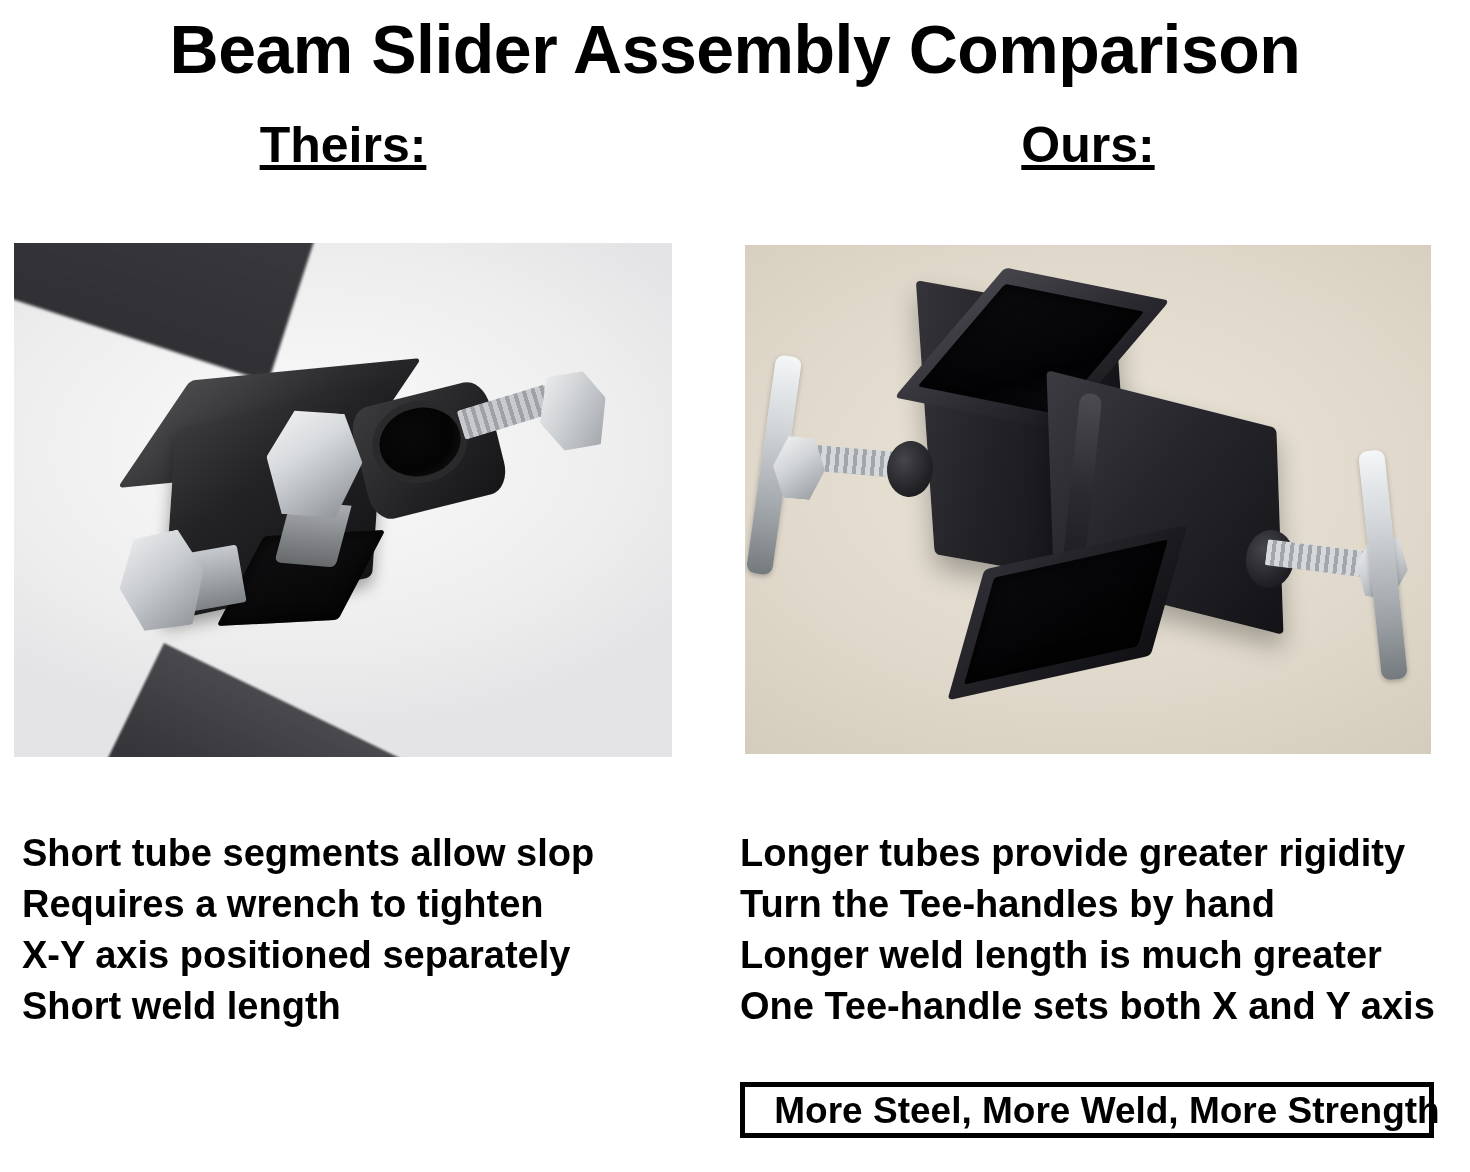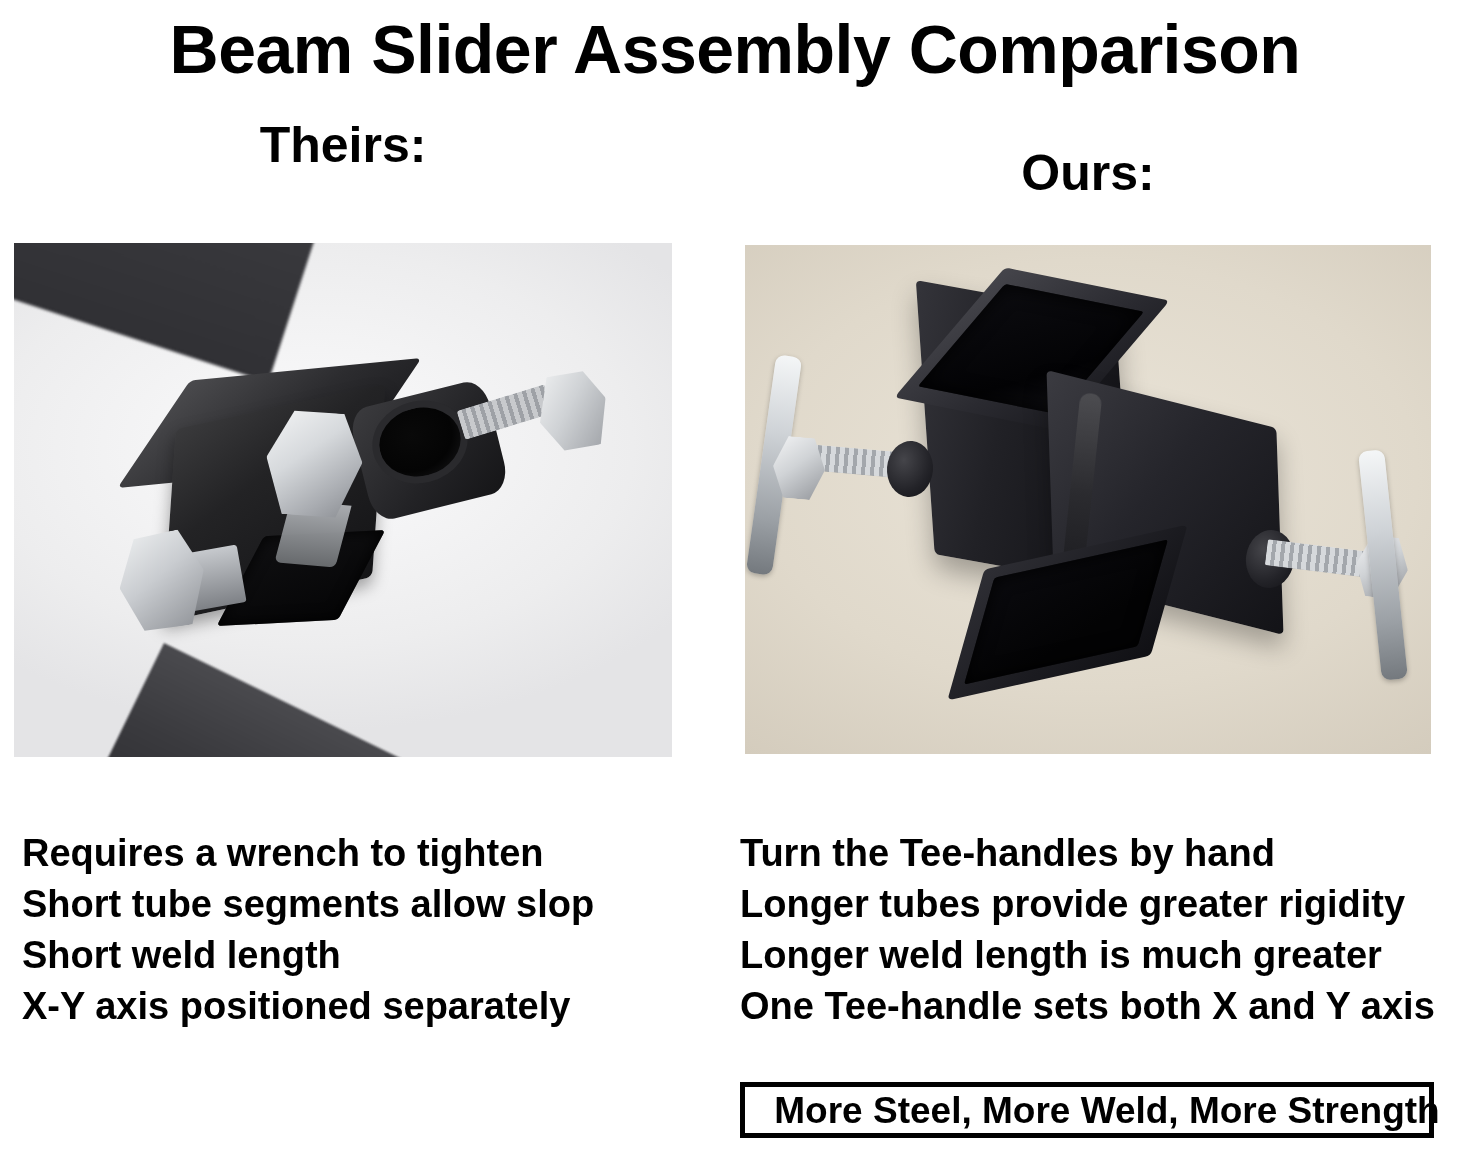--- a/index.html
+++ b/index.html
@@ -34,23 +34,24 @@
 
   
   .col-heading {
     position: absolute;
     top: 118px;
     font-size: 50px;
     font-weight: 700;
     line-height: 1.1;
     text-align: center;
     white-space: nowrap;
+    text-decoration: underline;
   }
   .col-heading.left  { left: 14px;  width: 658px; }
-  .col-heading.right { left: 745px; width: 686px; margin-top: 28px; }
+  .col-heading.right { left: 745px; width: 686px; }
 
   
   .photo {
     position: absolute;
     overflow: hidden;
   }
   .photo-left {
     left: 14px;
     top: 243px;
     width: 658px;
@@ -413,24 +414,24 @@
     <div class="lp-bolt-shaft"></div>
     <div class="lp-bolt-head"></div>
     <div class="lp-hex-shank"></div>
     <div class="lp-hex-top"></div>
     <div class="lp-hex-left-shank"></div>
     <div class="lp-hex-left"></div>
   </div>
 </div>
 
 <div class="bullet-list left">
+  <span class="bullet-line">Short tube segments allow slop</span>
   <span class="bullet-line">Requires a wrench to tighten</span>
-  <span class="bullet-line">Short tube segments allow slop</span>
+  <span class="bullet-line">X-Y axis positioned separately</span>
   <span class="bullet-line">Short weld length</span>
-  <span class="bullet-line">X-Y axis positioned separately</span>
 </div>
 
 <div class="col-heading right">Ours:</div>
 
 <div class="photo photo-right">
   <div class="rp-bg"></div>
 
   <div class="rp-assembly">
     <div class="rp-tube-a"></div>
     <div class="rp-mouth-a-outer"></div>
@@ -451,21 +452,21 @@
     <div class="tee tee-r" style="left:395px; top:175px; width:190px; height:250px;">
       <div class="tee-boss"></div>
       <div class="tee-screw"></div>
       <div class="tee-nut"></div>
       <div class="tee-rod"></div>
     </div>
   </div>
 </div>
 
 <div class="bullet-list right">
+  <span class="bullet-line">Longer tubes provide greater rigidity</span>
   <span class="bullet-line">Turn the Tee-handles by hand</span>
-  <span class="bullet-line">Longer tubes provide greater rigidity</span>
   <span class="bullet-line">Longer weld length is much greater</span>
   <span class="bullet-line">One Tee-handle sets both X and Y axis</span>
 </div>
 
 <div class="tagline-box">
   <span class="tagline-text">More Steel, More Weld, More Strength</span>
 </div>
 
 </body></html>

